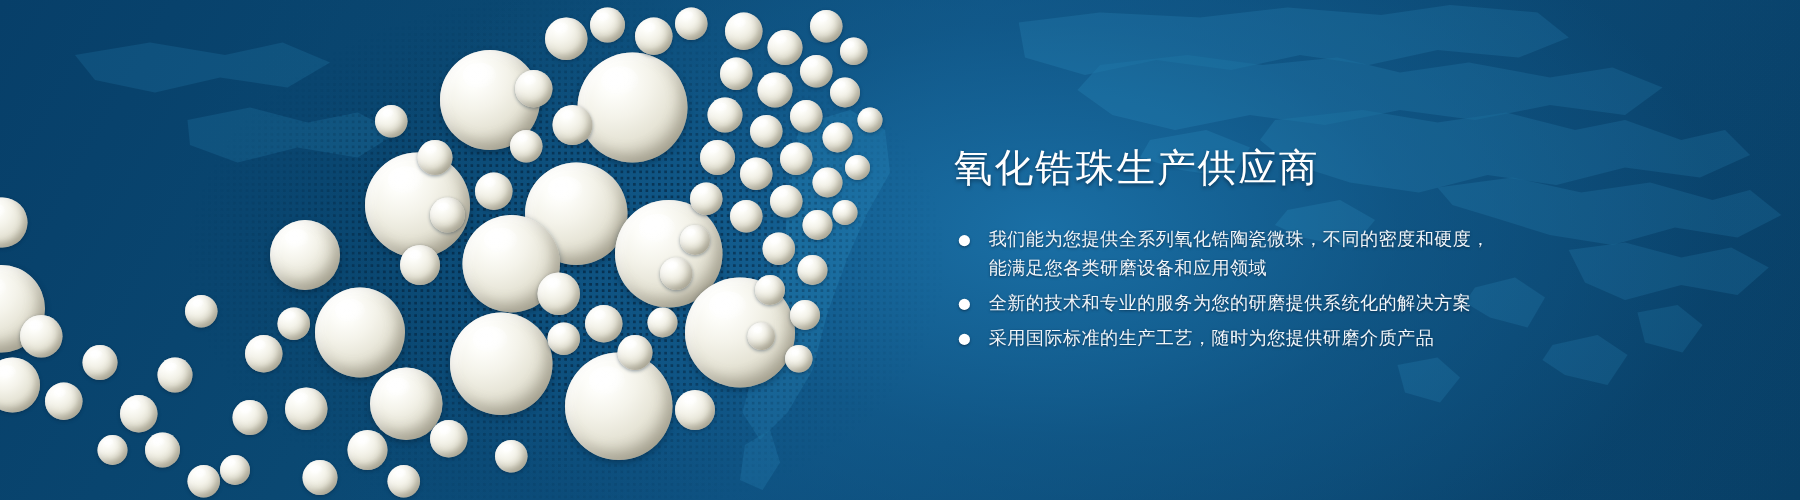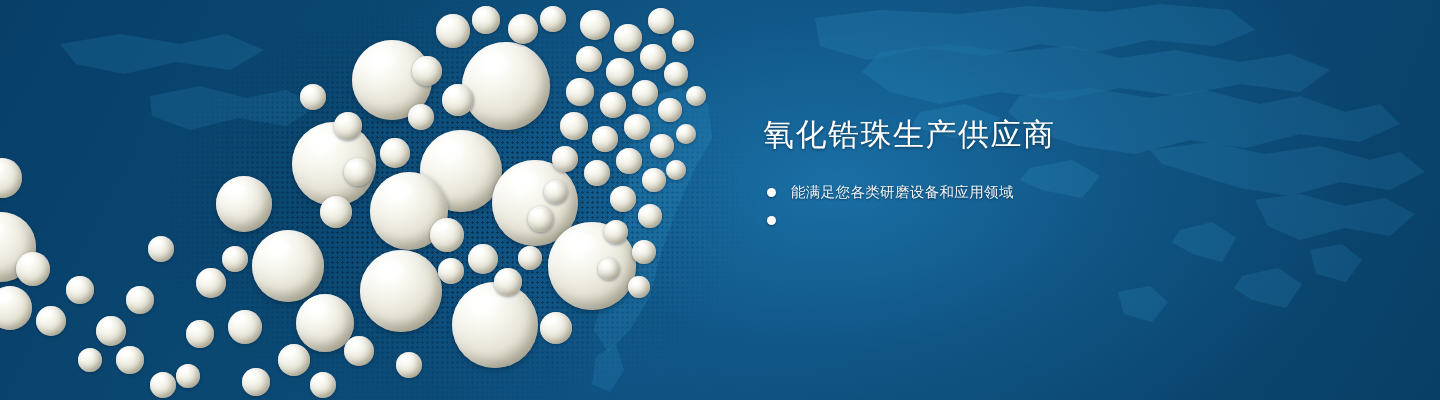--- a/index.html
+++ b/index.html
@@ -225,21 +225,27 @@
     <span class="bead sm" style="left:150px;top:372px;width:26px;height:26px;"></span>
     <span class="bead sm" style="left:78px;top:348px;width:24px;height:24px;"></span>
   </div>
 
   <div class="copy">
     <h1 class="headline">氧化锆珠生产供应商</h1>
 
     <ul class="bullets">
       <li class="bullet">
         <span class="dot"></span>
+        <span>我们能为您提供全系列氧化锆陶瓷微珠，不同的密度和硬度，</span>
         <span class="l2">能满足您各类研磨设备和应用领域</span>
       </li>
       <li class="bullet">
         <span class="dot"></span>
+        <span>全新的技术和专业的服务为您的研磨提供系统化的解决方案</span>
+      </li>
+      <li class="bullet">
+        <span class="dot"></span>
+        <span>采用国际标准的生产工艺，随时为您提供研磨介质产品</span>
       </li>
     </ul>
   </div>
 
 </div>
 
 </body></html>

